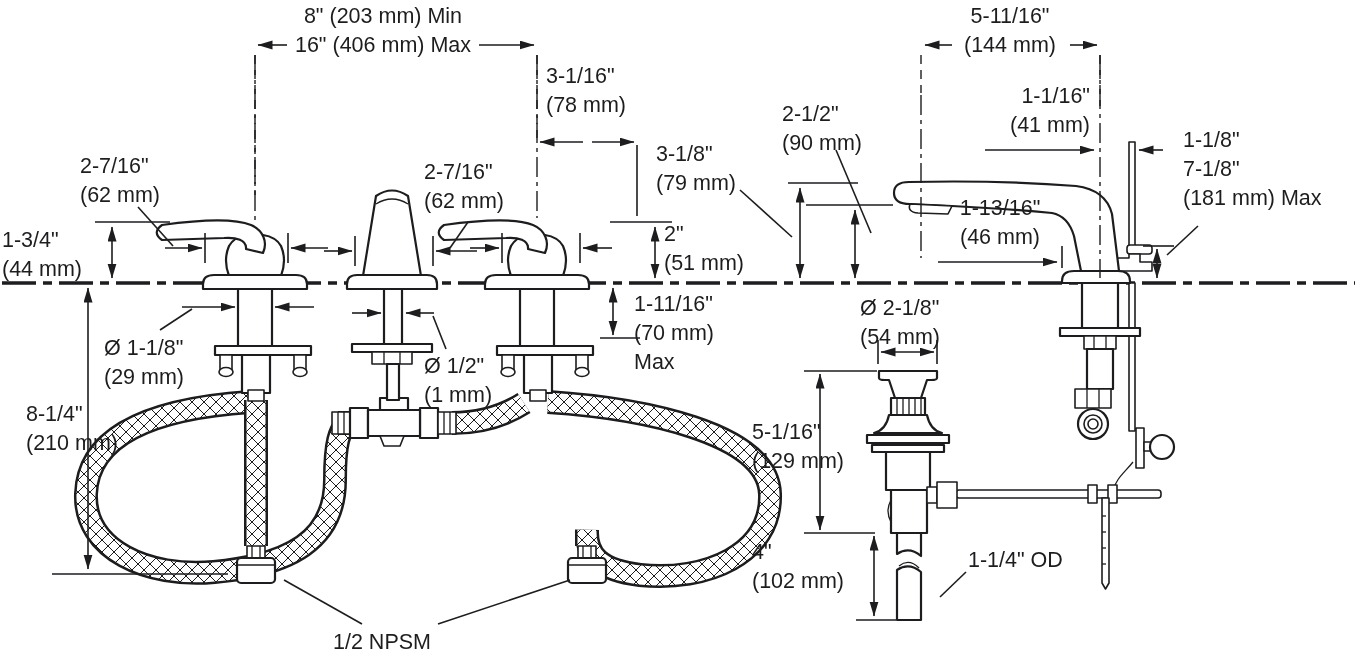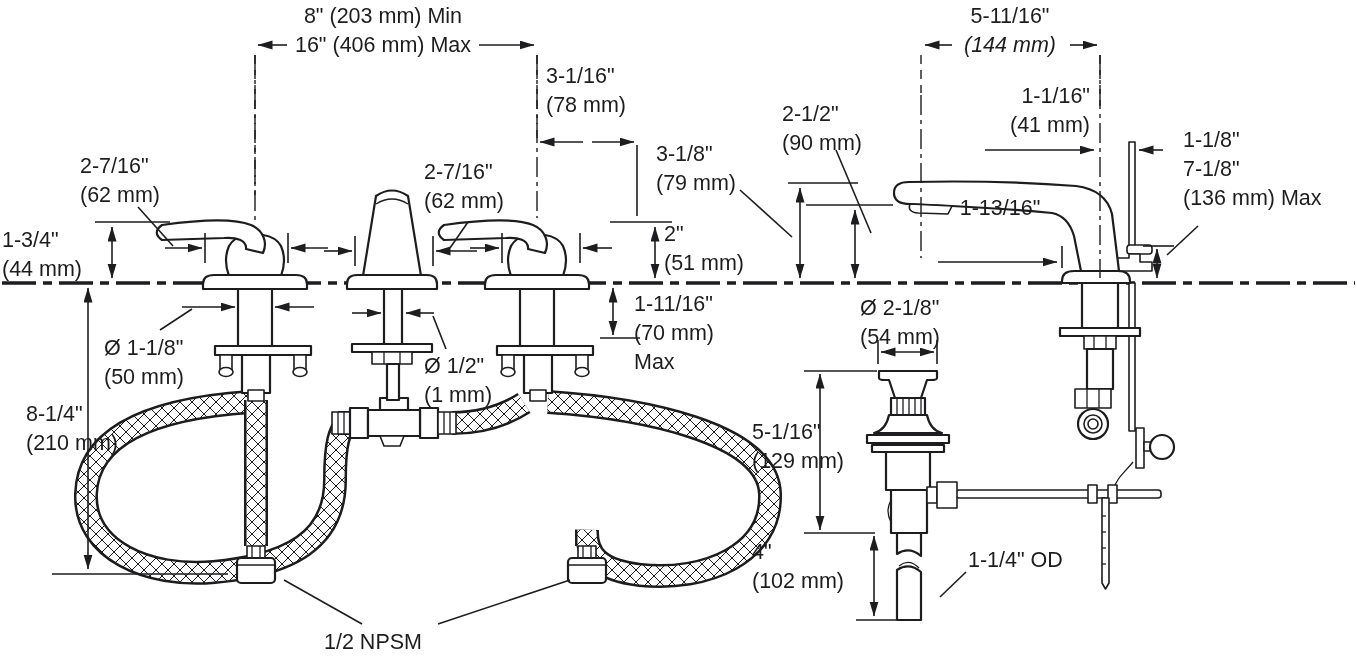--- a/index.html
+++ b/index.html
@@ -323,59 +323,60 @@
   <div>2"</div>
   <div>(51 mm)</div>
 </div>
 <div class="dim-label" style="left:634px; top:290px;">
   <div>1-11/16"</div>
   <div>(70 mm)</div>
   <div>Max</div>
 </div>
 <div class="dim-label" style="left:104px; top:334px;">
   <div>Ø 1-1/8"</div>
-  <div>(50 mm)</div>
+  <div>(29 mm)</div>
 </div>
 <div class="dim-label" style="left:424px; top:352px;">
   <div>Ø 1/2"</div>
   <div>(1 mm)</div>
 </div>
 <div class="dim-label" style="left:26px; top:400px;">
   <div>8-1/4"</div>
   <div>(210 mm)</div>
 </div>
-<div class="dim-label" style="left:324px; top:628px;">
+<div class="dim-label" style="left:333px; top:628px;">
   <div>1/2 NPSM</div>
 </div>
 
 <div class="dim-label center" style="left:1010px; top:16px;">
   <div>5-11/16"</div>
 </div>
-<div class="dim-label center" style="left:1010px; top:45px;font-style:italic;">
+<div class="dim-label center" style="left:1010px; top:45px;">
   <div>(144 mm)</div>
 </div>
 <div class="dim-label" style="left:782px; top:100px;">
   <div>2-1/2"</div>
   <div>(90 mm)</div>
 </div>
 <div class="dim-label" style="left:656px; top:140px;">
   <div>3-1/8"</div>
   <div>(79 mm)</div>
 </div>
 <div class="dim-label ralign" style="left:960px; top:82px; width:130px;">
   <div>1-1/16"</div>
   <div>(41 mm)</div>
 </div>
 <div class="dim-label" style="left:1183px; top:126px;">
   <div>1-1/8"</div>
   <div>7-1/8"</div>
-  <div>(136 mm) Max</div>
+  <div>(181 mm) Max</div>
 </div>
 <div class="dim-label calign" style="left:928px; top:194px; width:144px;">
   <div>1-13/16"</div>
+  <div>(46 mm)</div>
 </div>
 <div class="dim-label" style="left:860px; top:294px;">
   <div>Ø 2-1/8"</div>
   <div>(54 mm)</div>
 </div>
 <div class="dim-label" style="left:752px; top:418px;">
   <div>5-1/16"</div>
   <div>(129 mm)</div>
 </div>
 <div class="dim-label" style="left:752px; top:538px;">

